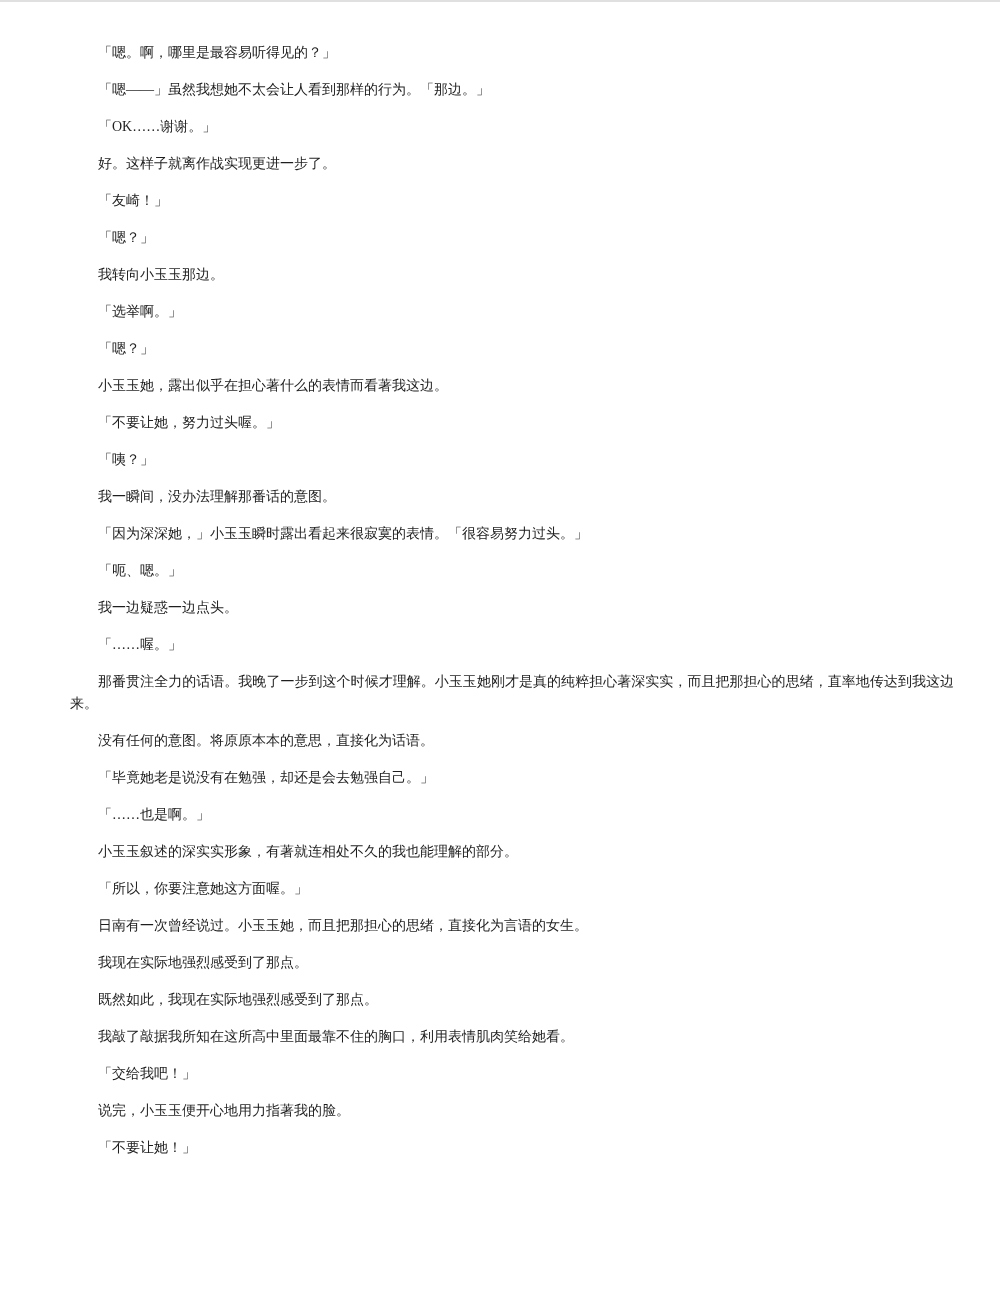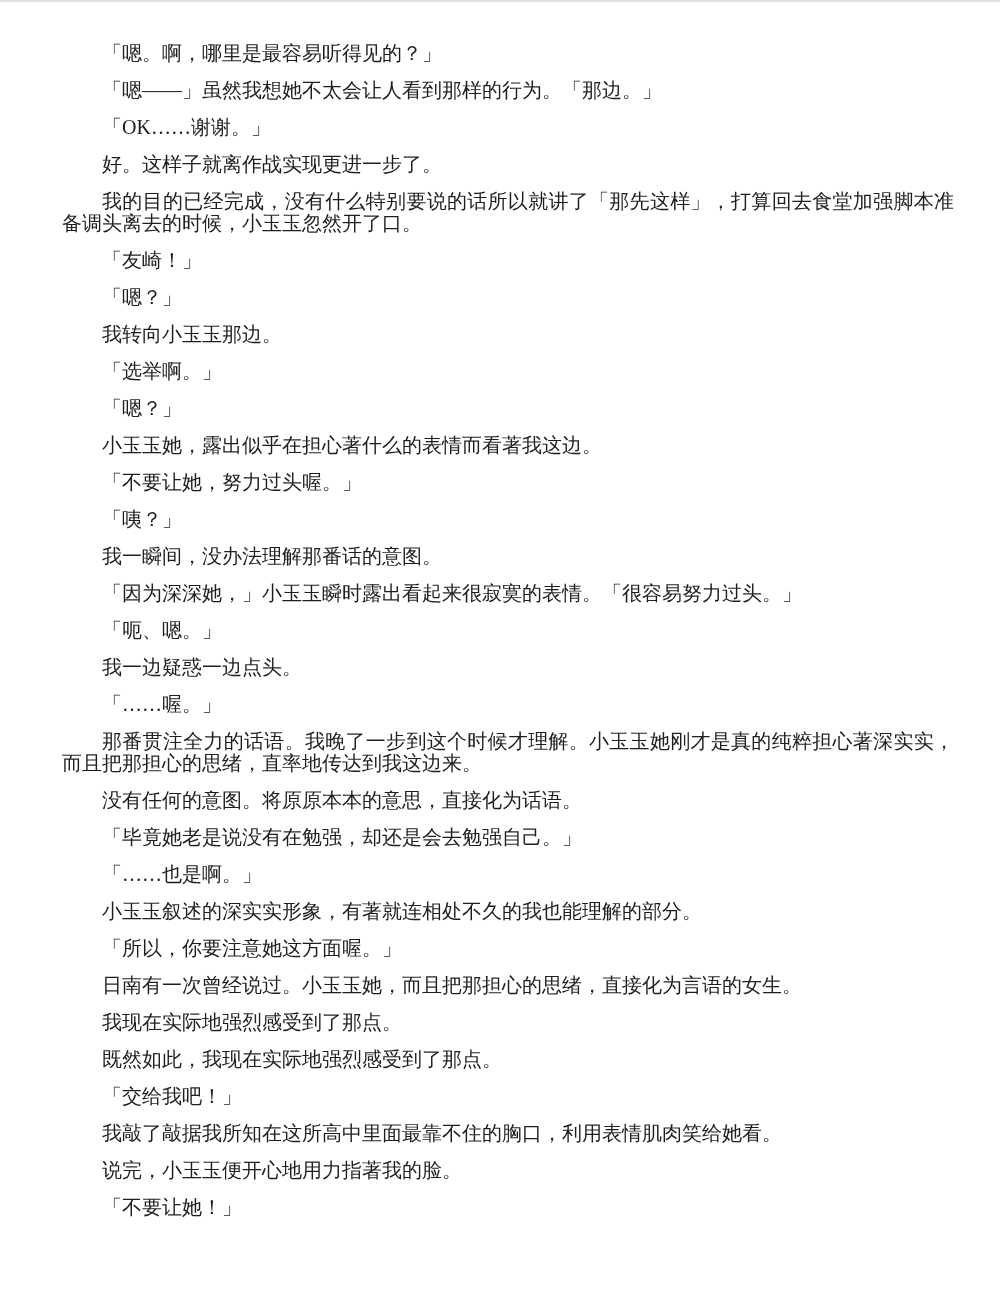--- a/index.html
+++ b/index.html
@@ -24,39 +24,38 @@
   .page {
     position: relative;
     box-sizing: border-box;
     width: 1000px;
     height: 1294px;
     padding: 42px 46px 20px 58px;
     background: #ffffff;
     color: #1e1e1e;
   }
   .page p {
-    margin: 0 0 15px 4px;
-    font-size: 20px;
+    margin: 0 0 15px 12px;
+    font-size: 14px;
     line-height: 22px;
     text-align: justify;
     text-indent: 2em;
     word-break: break-all;
     letter-spacing: 0;
   }
 </style>
 </head>
 <body>
 
 <main class="page">
   <div class="page-top-edge"></div>
   <p>「嗯。啊，哪里是最容易听得见的？」</p>
   <p>「嗯——」虽然我想她不太会让人看到那样的行为。「那边。」</p>
   <p>「OK……谢谢。」</p>
   <p>好。这样子就离作战实现更进一步了。</p>
-  <p>我的目的已经完成，没有什么特别要说的话所以就讲了「那先这样」，打算回去食堂加强脚本准备调头离去的时候，小玉玉忽然开了口。</p>
   <p>「友崎！」</p>
   <p>「嗯？」</p>
   <p>我转向小玉玉那边。</p>
   <p>「选举啊。」</p>
   <p>「嗯？」</p>
   <p>小玉玉她，露出似乎在担心著什么的表情而看著我这边。</p>
   <p>「不要让她，努力过头喔。」</p>
   <p>「咦？」</p>
   <p>我一瞬间，没办法理解那番话的意图。</p>
   <p>「因为深深她，」小玉玉瞬时露出看起来很寂寞的表情。「很容易努力过头。」</p>
@@ -65,17 +64,17 @@
   <p>「……喔。」</p>
   <p>那番贯注全力的话语。我晚了一步到这个时候才理解。小玉玉她刚才是真的纯粹担心著深实实，而且把那担心的思绪，直率地传达到我这边来。</p>
   <p>没有任何的意图。将原原本本的意思，直接化为话语。</p>
   <p>「毕竟她老是说没有在勉强，却还是会去勉强自己。」</p>
   <p>「……也是啊。」</p>
   <p>小玉玉叙述的深实实形象，有著就连相处不久的我也能理解的部分。</p>
   <p>「所以，你要注意她这方面喔。」</p>
   <p>日南有一次曾经说过。小玉玉她，而且把那担心的思绪，直接化为言语的女生。</p>
   <p>我现在实际地强烈感受到了那点。</p>
   <p>既然如此，我现在实际地强烈感受到了那点。</p>
+  <p>我敲了敲据我所知在这所高中里面最靠不住的胸口，利用表情肌肉笑给她看。</p>
   <p>「交给我吧！」</p>
-  <p>我敲了敲据我所知在这所高中里面最靠不住的胸口，利用表情肌肉笑给她看。</p>
   <p>说完，小玉玉便开心地用力指著我的脸。</p>
   <p>「不要让她！」</p>
 </main>
 
 </body></html>

